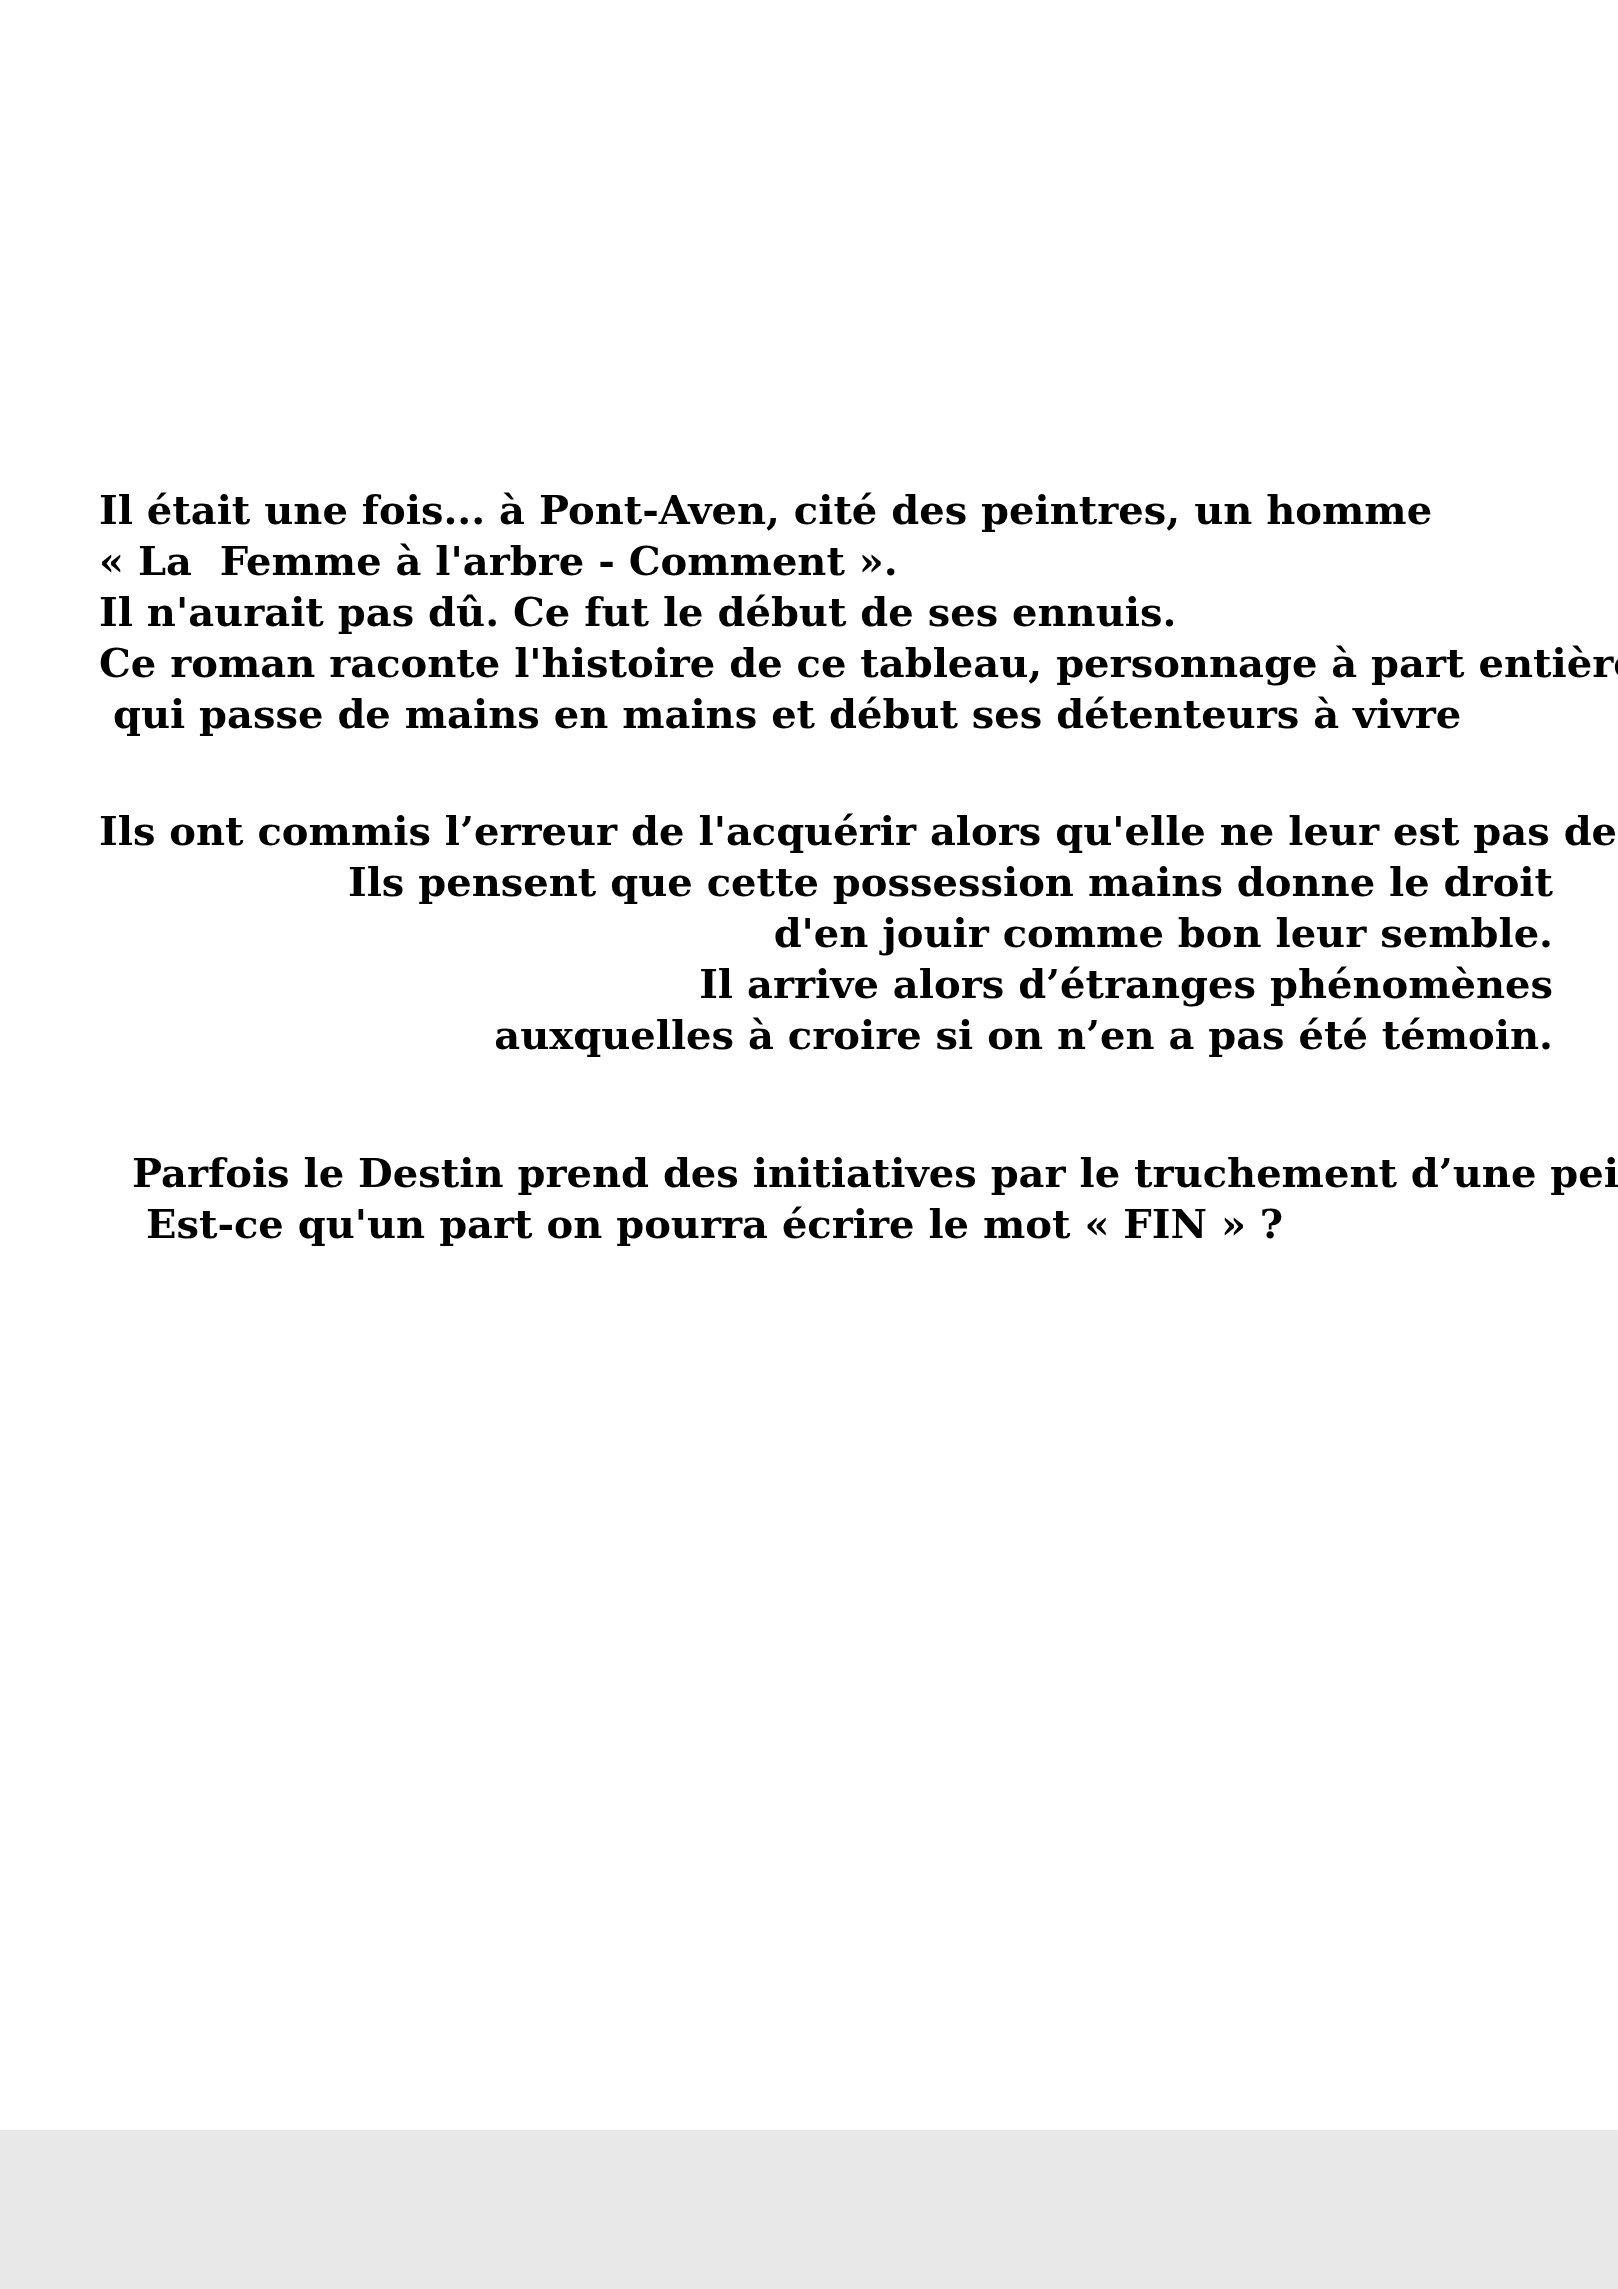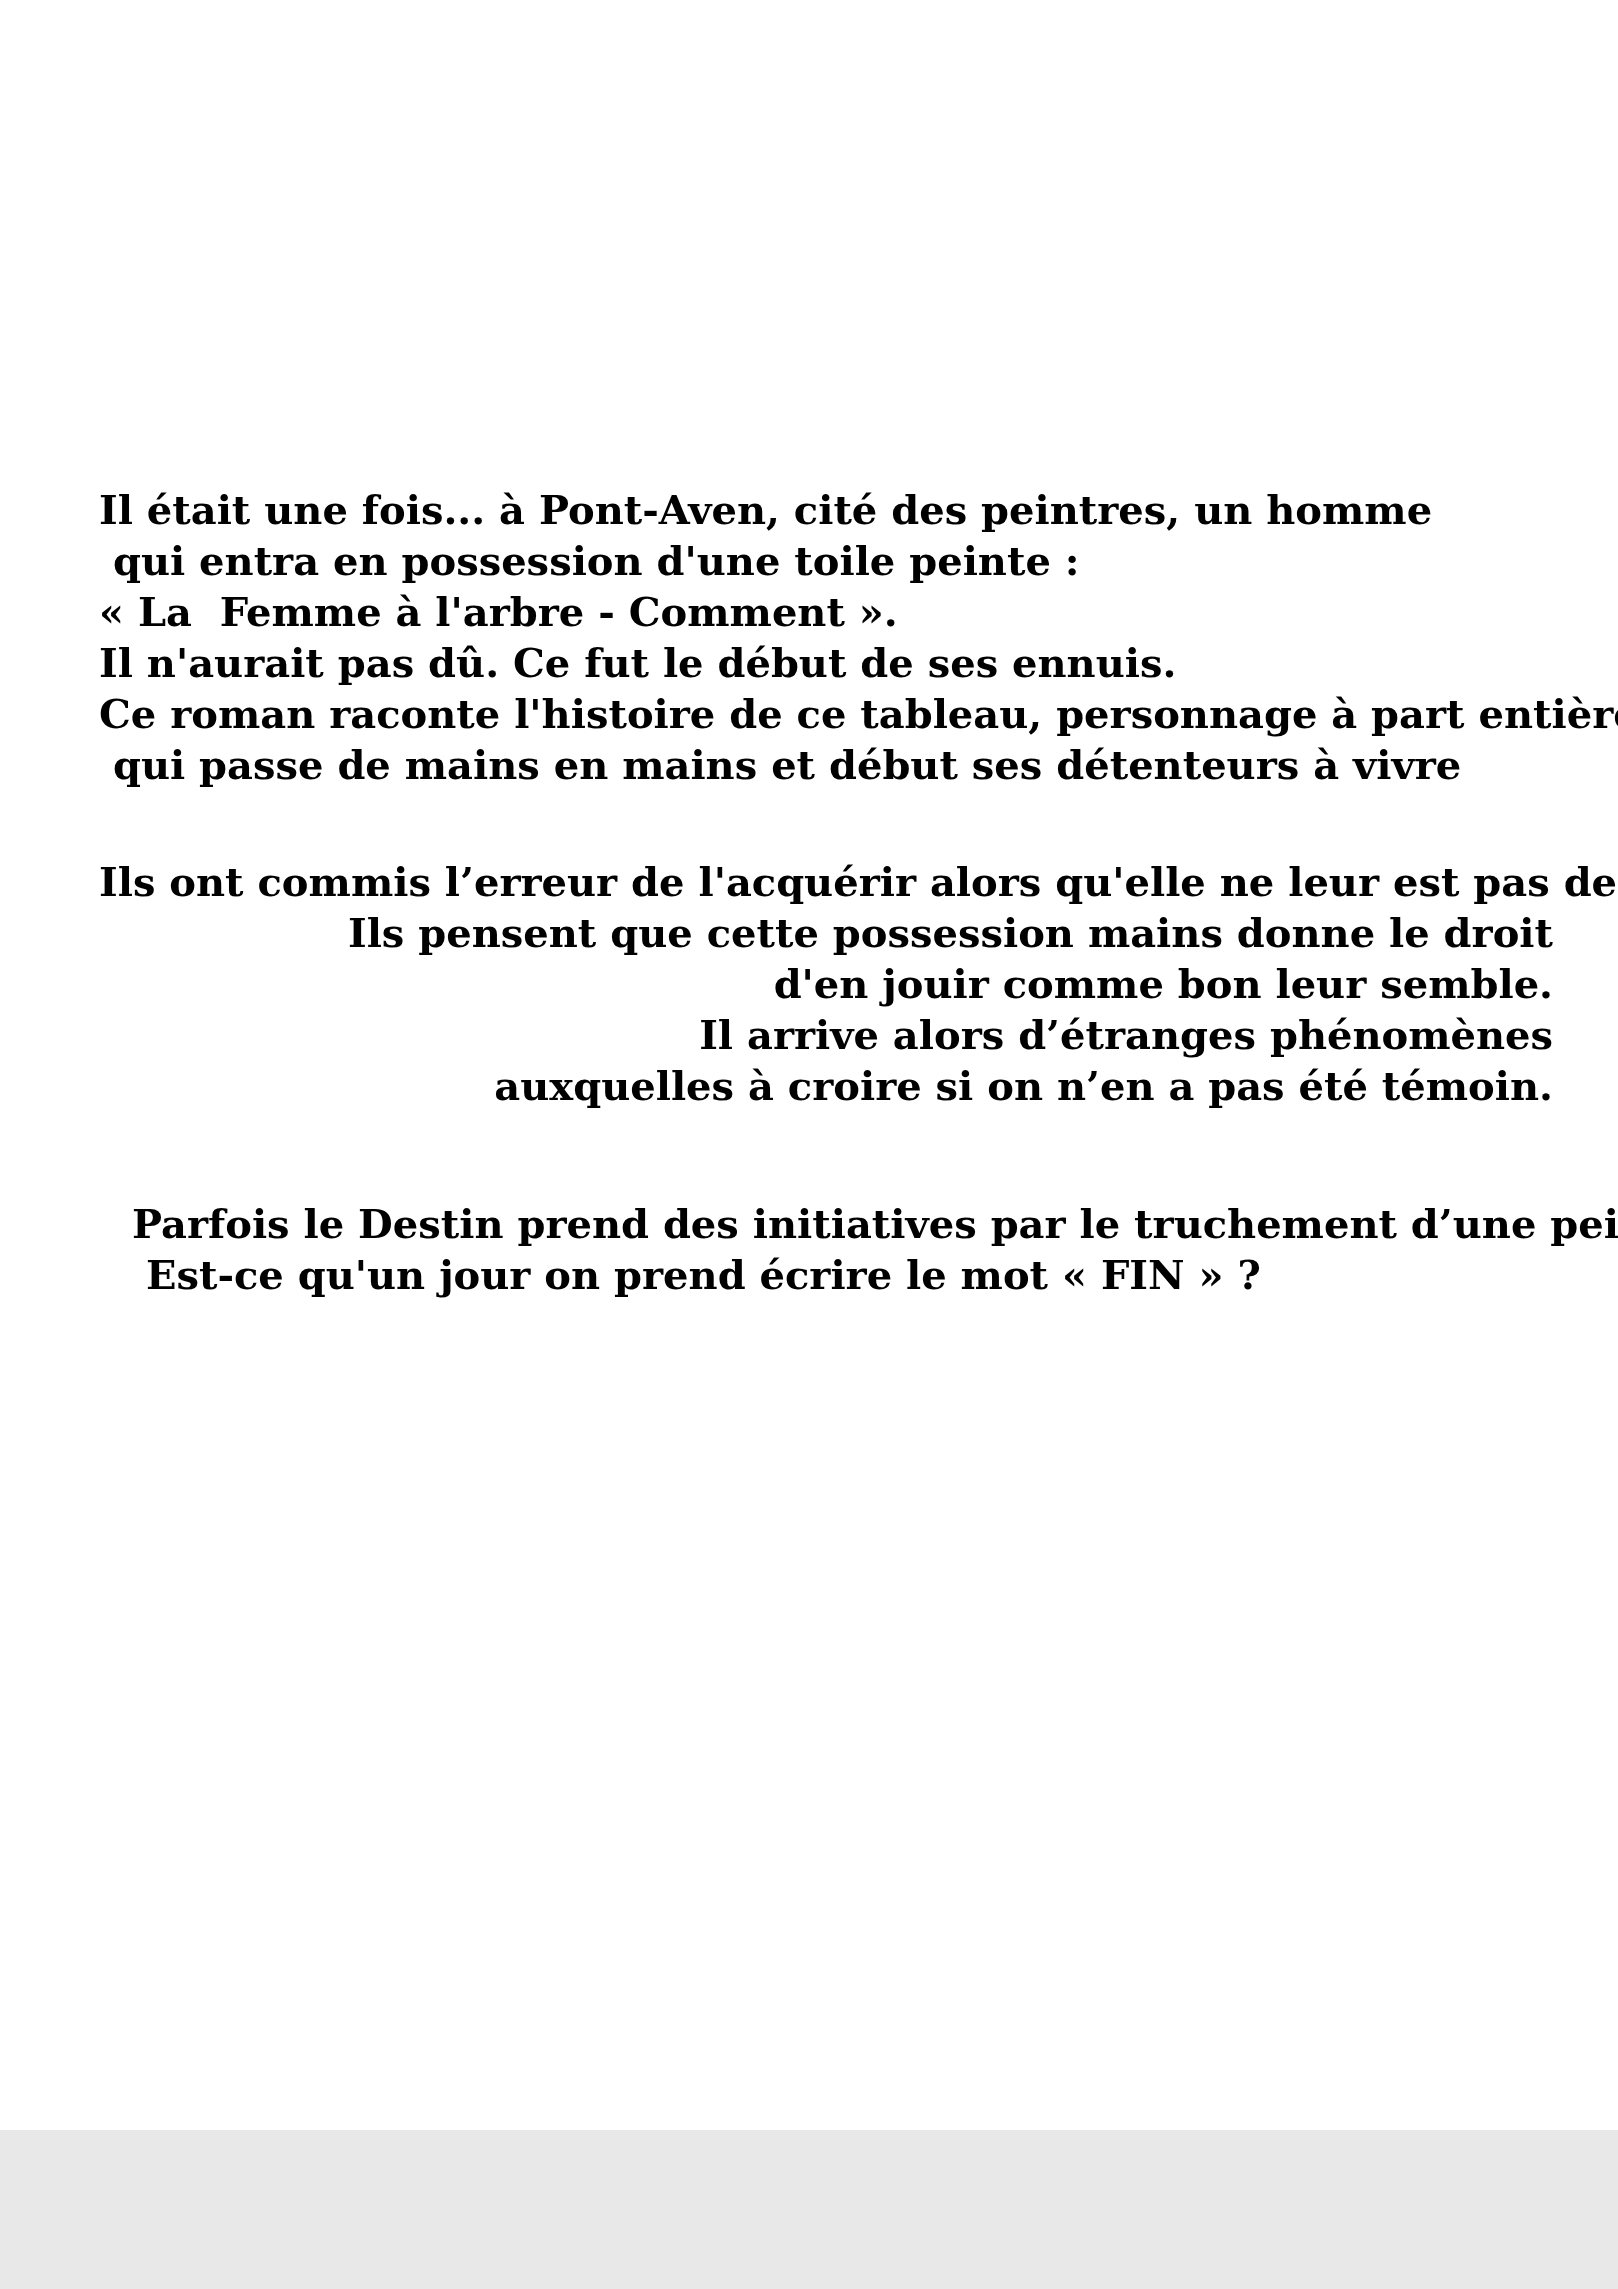--- a/index.html
+++ b/index.html
@@ -42,35 +42,34 @@
   }
 </style>
 </head>
 <body>
 
 <div class="page">
   <div class="text-block">
 
     <div class="paragraph para-intro">
       <div class="line">Il était une fois... à Pont-Aven, cité des peintres, un homme</div>
-      <div class="line"> qui entra en possession d'une toile peinte :</div>
       <div class="line">« La  Femme à l'arbre - Comment ».</div>
       <div class="line">Il n'aurait pas dû. Ce fut le début de ses ennuis.</div>
       <div class="line">Ce roman raconte l'histoire de ce tableau, personnage à part entière,</div>
       <div class="line"> qui passe de mains en mains et début ses détenteurs à vivre</div>
     </div>
 
     <div class="paragraph para-middle">
       <div class="line">Ils ont commis l’erreur de l'acquérir alors qu'elle ne leur est pas destinné.</div>
       <div class="line">Ils pensent que cette possession mains donne le droit</div>
       <div class="line">d'en jouir comme bon leur semble.</div>
       <div class="line">Il arrive alors d’étranges phénomènes</div>
       <div class="line">auxquelles à croire si on n’en a pas été témoin.</div>
     </div>
 
     <div class="paragraph para-ending">
       <div class="line">Parfois le Destin prend des initiatives par le truchement d’une peinture.</div>
-      <div class="line"> Est-ce qu'un jour on prend écrire le mot « FIN » ?</div>
+      <div class="line"> Est-ce qu'un part on pourra écrire le mot « FIN » ?</div>
     </div>
 
   </div>
 </div>
 
 
 </body></html>

